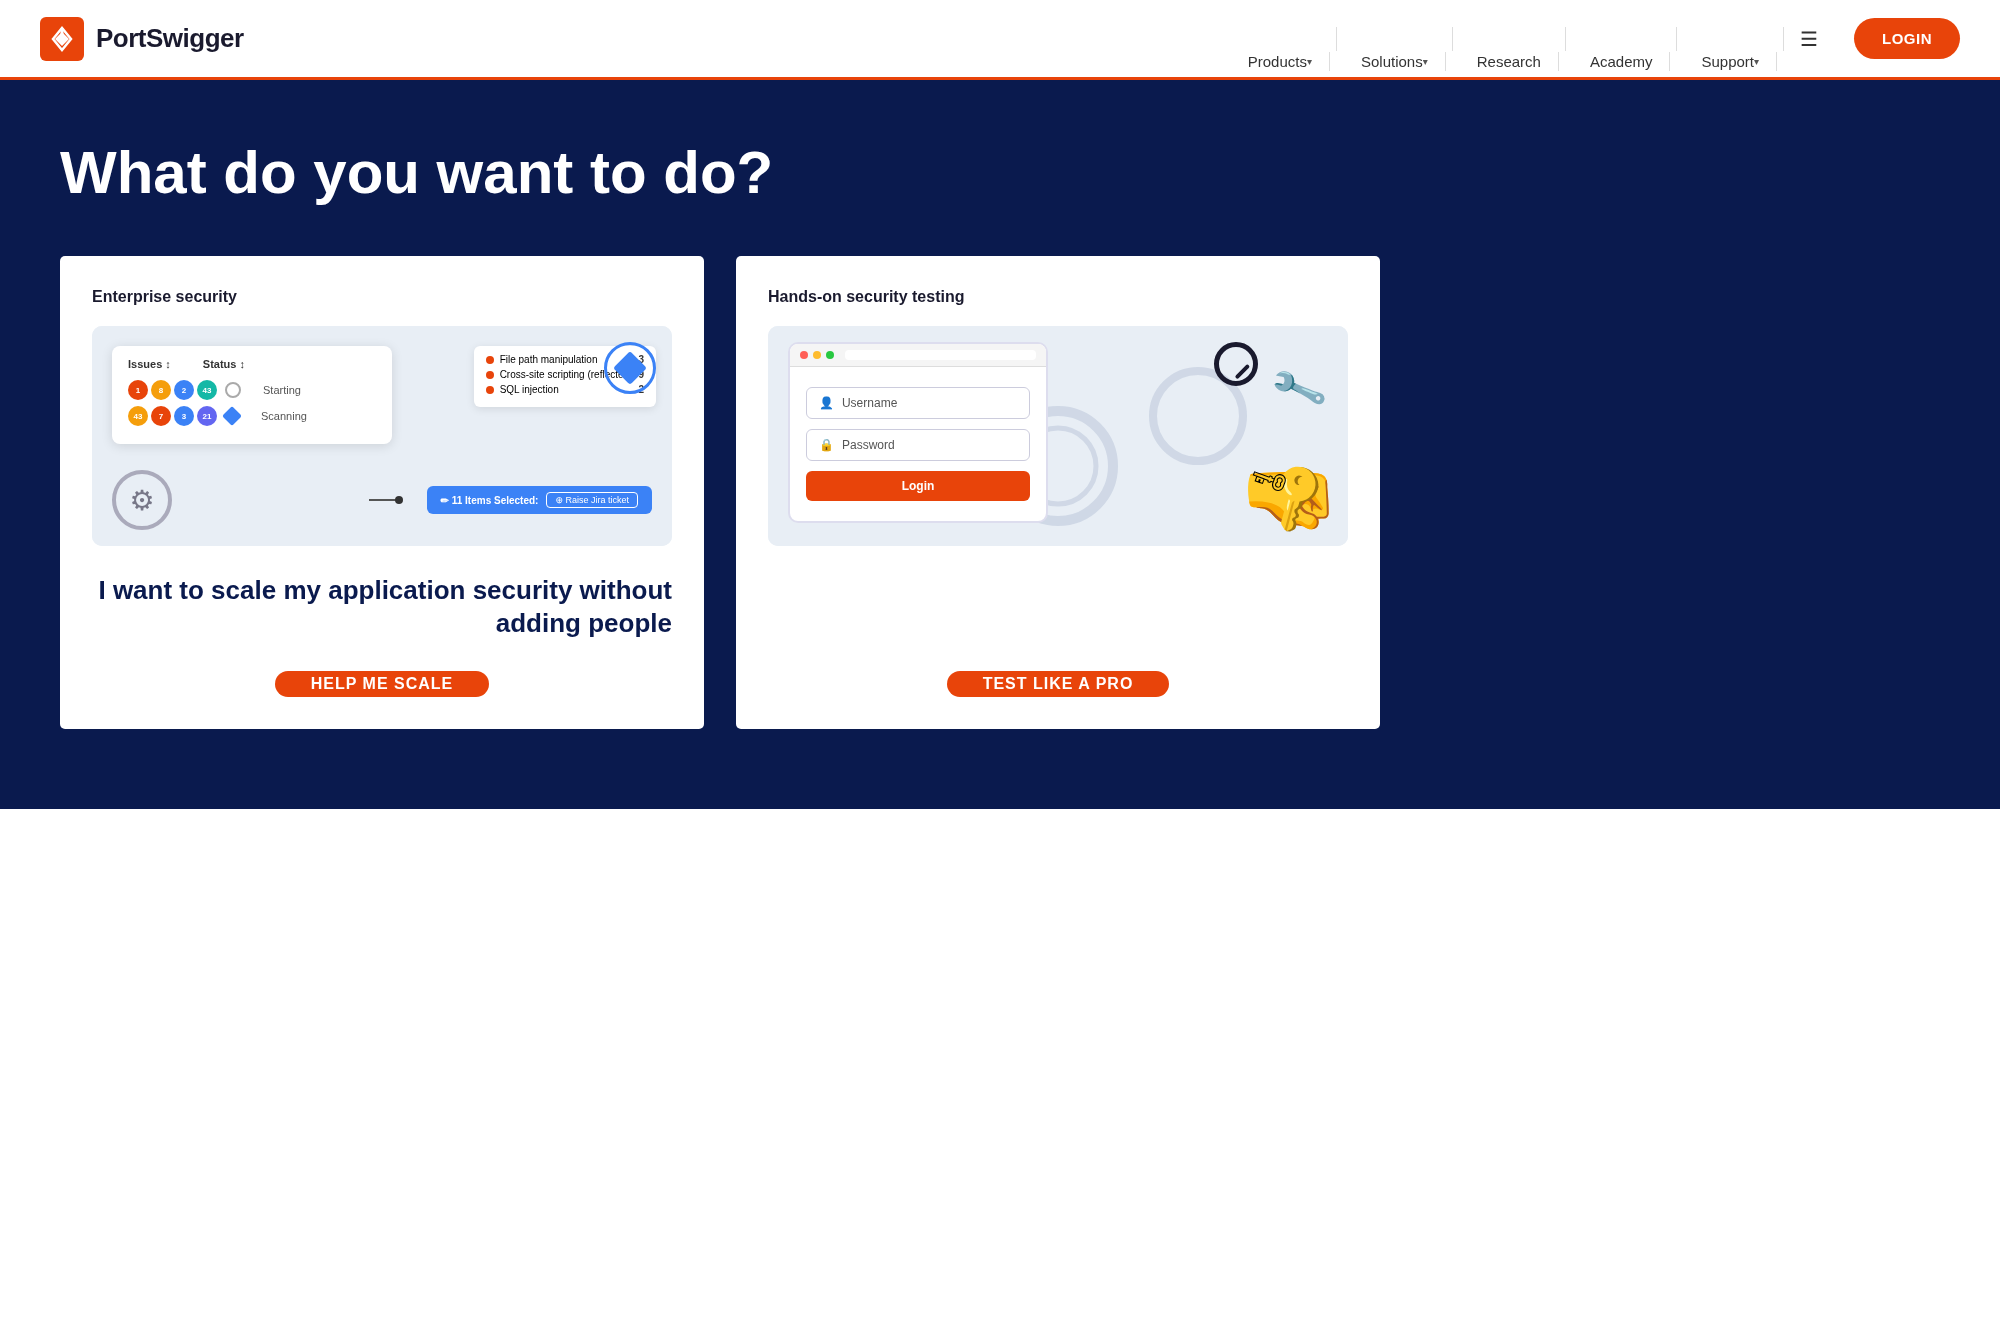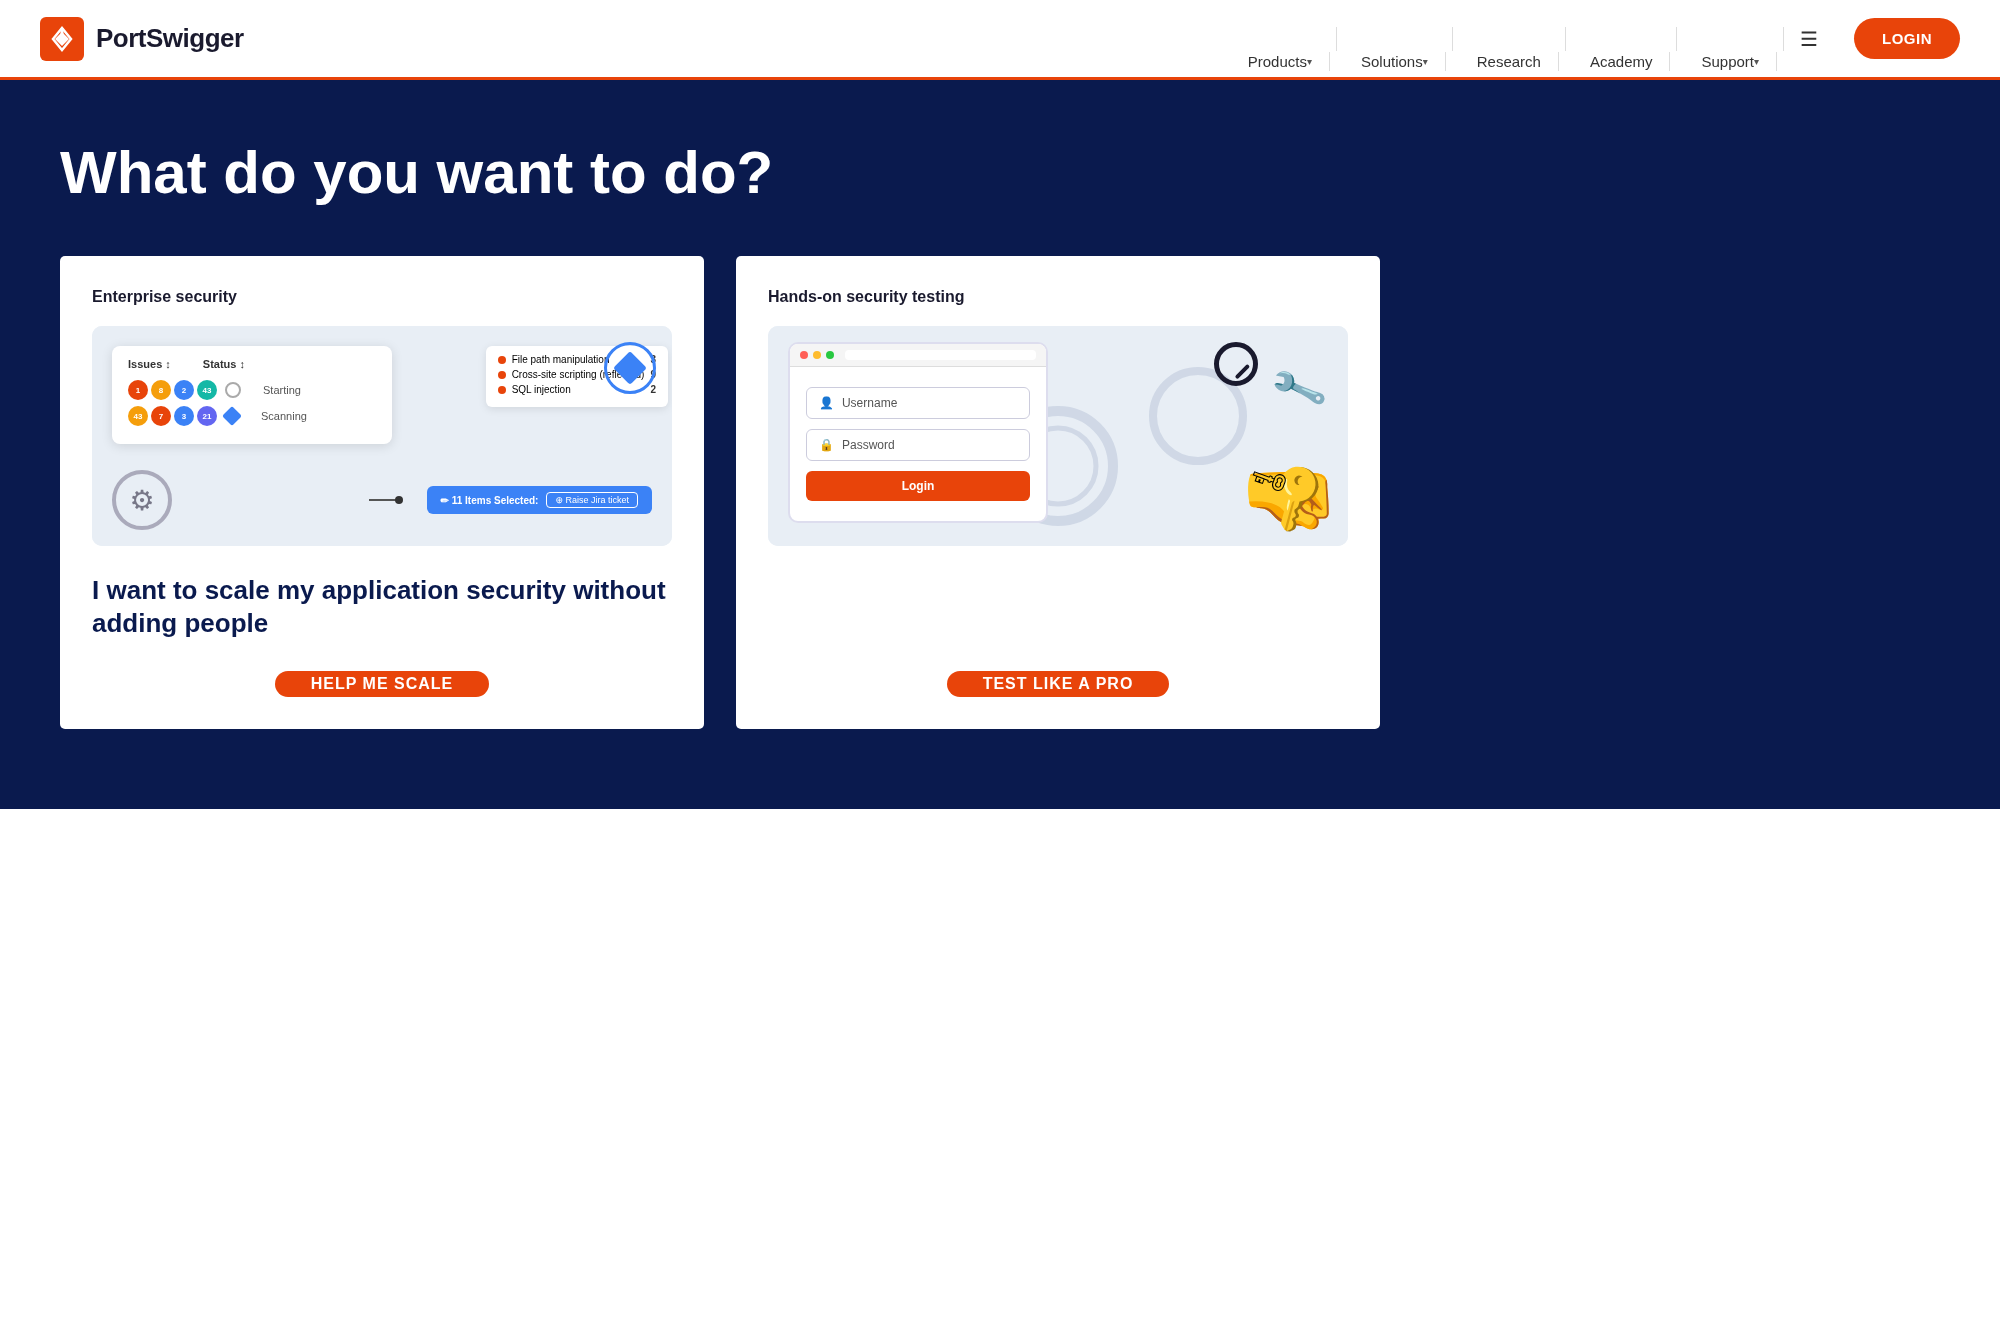--- a/index.html
+++ b/index.html
@@ -353,21 +353,21 @@
       font-size: 12px;
       font-weight: 600;
     }
 
     .card-title {
       font-size: 26px;
       font-weight: 800;
       color: #0a1a4e;
       line-height: 1.25;
       margin-bottom: 32px;
-      text-align: left;
+      text-align: right;
       width: 100%;
     }
     .card-cta {
       background: #e8440a;
       color: #fff;
       border: none;
       border-radius: 30px;
       padding: 4px 36px;
       font-size: 16px;
       font-weight: 800;
@@ -461,21 +461,21 @@
                 <div class="badge badge-blue">3</div>
                 <div class="badge" style="background:#6366f1">21</div>
               </div>
               <div class="ent-status">
                 <div style="width:14px;height:14px;background:#3b82f6;transform:rotate(45deg);border-radius:2px;"></div>
                 <span>Scanning</span>
               </div>
             </div>
           </div>
 
-          <div class="ent-issues-list" style="top:20px;right:4px;">
+          <div class="ent-issues-list" style="top:20px;right:16px;">
             <div class="issue-row">
               <div class="issue-dot"></div>
               <span>File path manipulation</span>
               <span class="issue-count">3</span>
             </div>
             <div class="issue-row">
               <div class="issue-dot"></div>
               <span>Cross-site scripting (reflected)</span>
               <span class="issue-count">9</span>
             </div>

